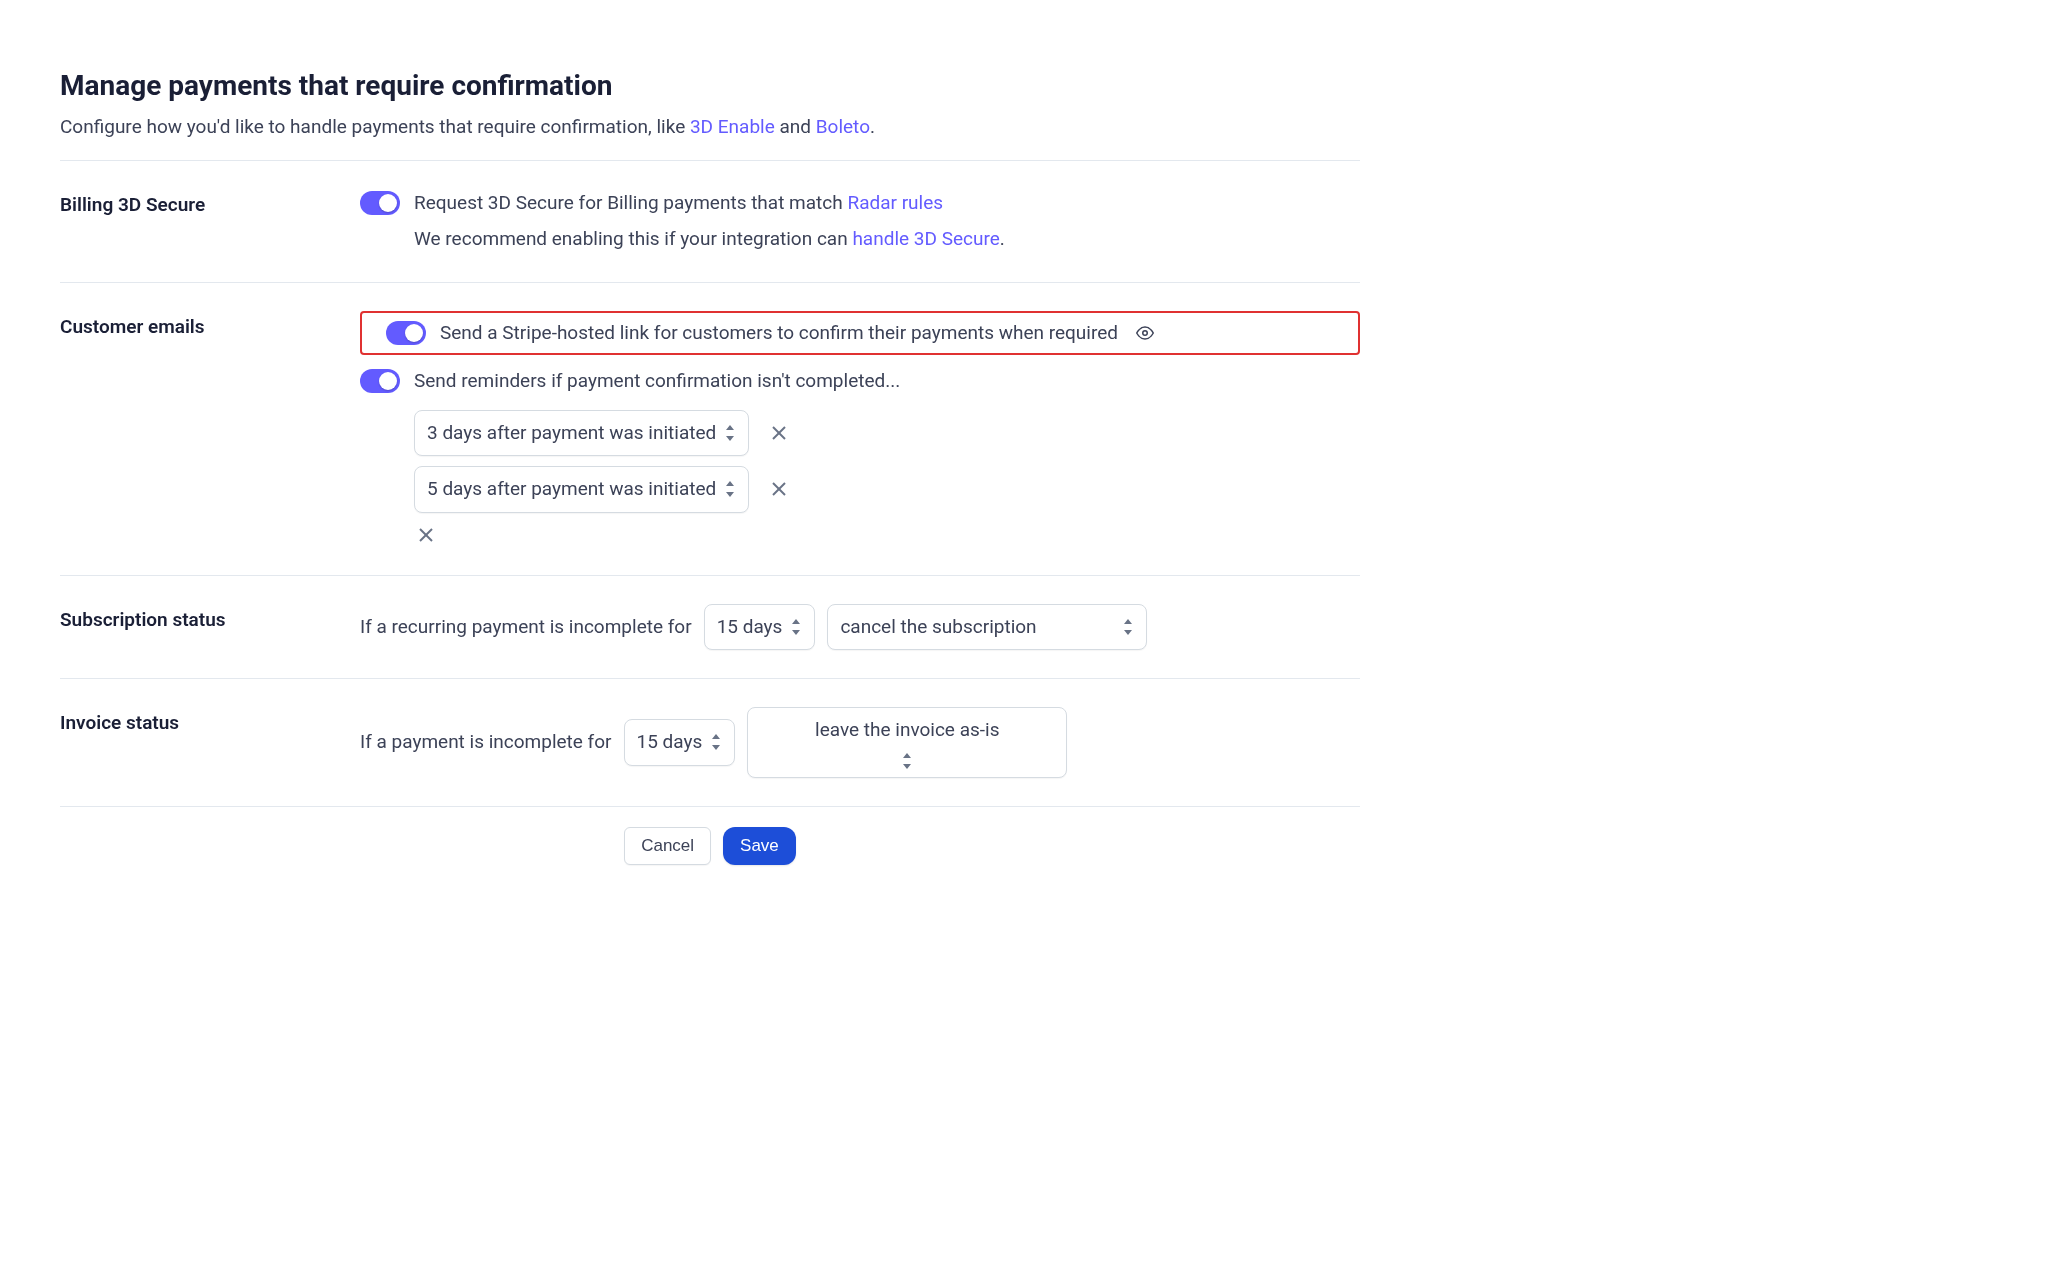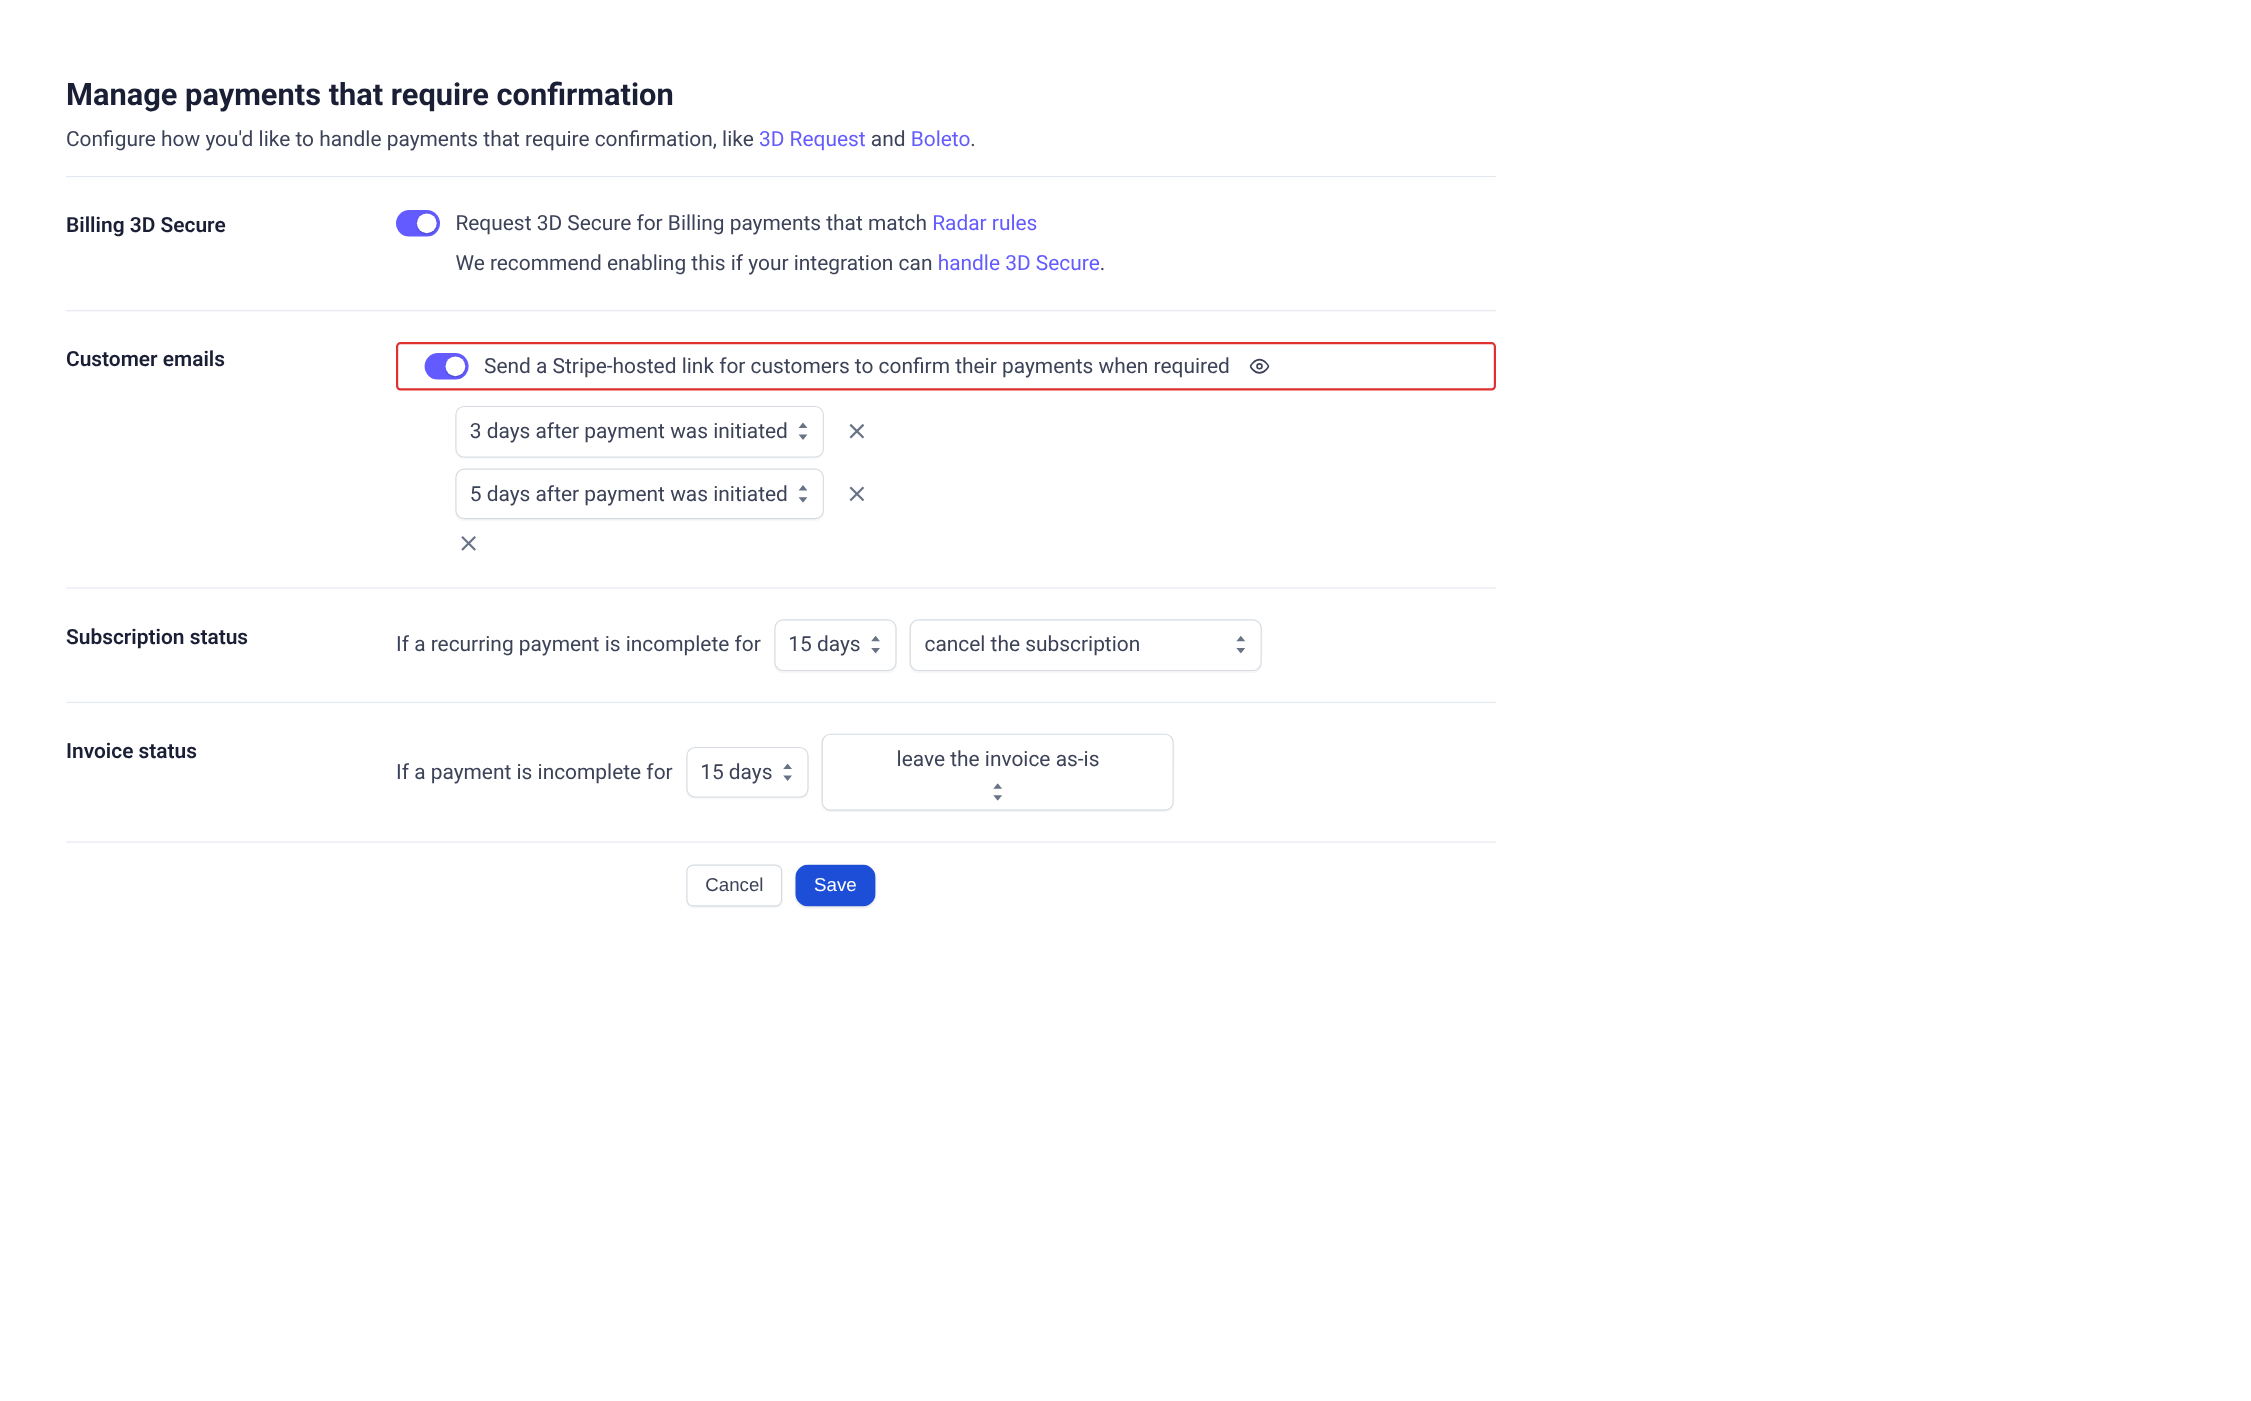--- a/index.html
+++ b/index.html
@@ -133,21 +133,21 @@
   }
   svg { display: block; }
 </style>
 </head>
 <body>
 
 <div class="container">
 
   <h1>Manage payments that require confirmation</h1>
   <div class="subtitle">
-    <span>Configure how you'd like to handle payments that require confirmation, like </span><a href="#" class="link">3D Request</a><span> and </span><a href="#" class="link">Boleto</a><span>.</span>
+    <span>Configure how you'd like to handle payments that require confirmation, like </span><a href="#" class="link">3D Enable</a><span> and </span><a href="#" class="link">Boleto</a><span>.</span>
   </div>
 
   <hr class="sep">
 
   <div class="row">
     <div class="row-label">Billing 3D Secure</div>
     <div class="row-body">
       <div class="toggle-line">
         <div class="toggle">
             <div class="knob"></div>
@@ -169,20 +169,26 @@
         <div class="toggle">
             <div class="knob"></div>
           </div>
         <div class="desc-text">Send a Stripe-hosted link for customers to confirm their payments when required</div>
         <span class="eye-icon">
           <svg width="18" height="18" viewBox="0 0 24 24" fill="none" stroke="currentColor" stroke-width="2">
               <path d="M1 12s4-8 11-8 11 8 11 8-4 8-11 8-11-8-11-8z"></path>
               <circle cx="12" cy="12" r="3"></circle>
             </svg>
         </span>
+      </div>
+      <div class="toggle-line">
+        <div class="toggle">
+            <div class="knob"></div>
+          </div>
+        <div class="desc-text">Send reminders if payment confirmation isn't completed...</div>
       </div>
       <div class="reminder-list">
         <div class="reminder-item">
           <div class="select-pill">
             <span>3 days after payment was initiated</span>
             <span class="chev">
               <svg width="12" height="16" viewBox="0 0 12 16" fill="currentColor">
                   <path d="M6 0L2 5h8L6 0zM6 16l4-5H2l4 5z"></path>
                 </svg>
             </span>

